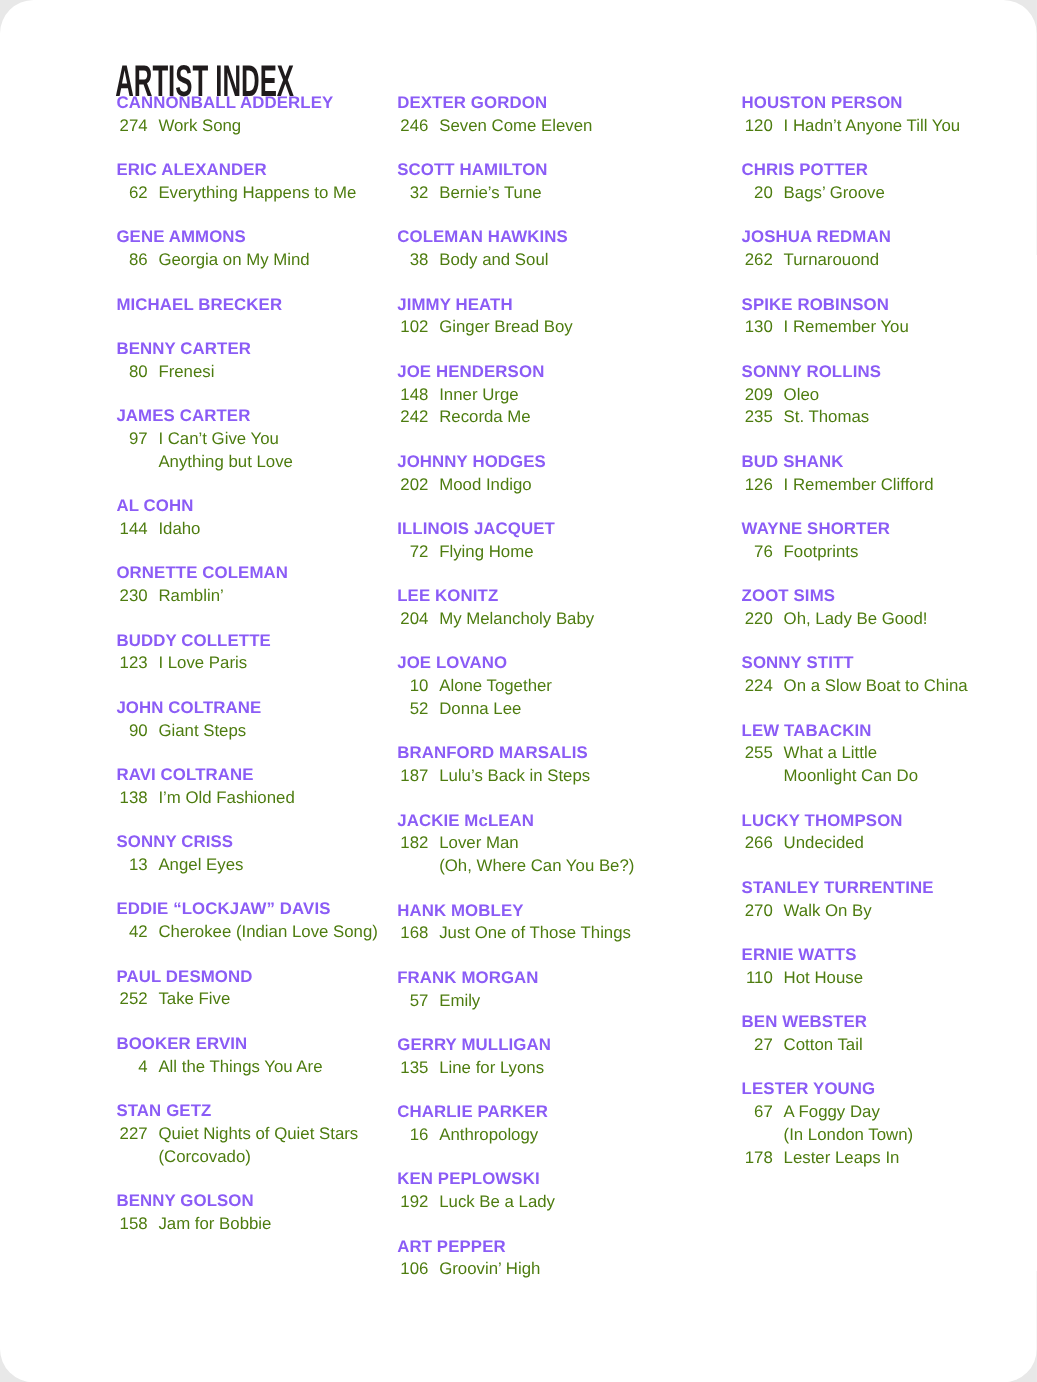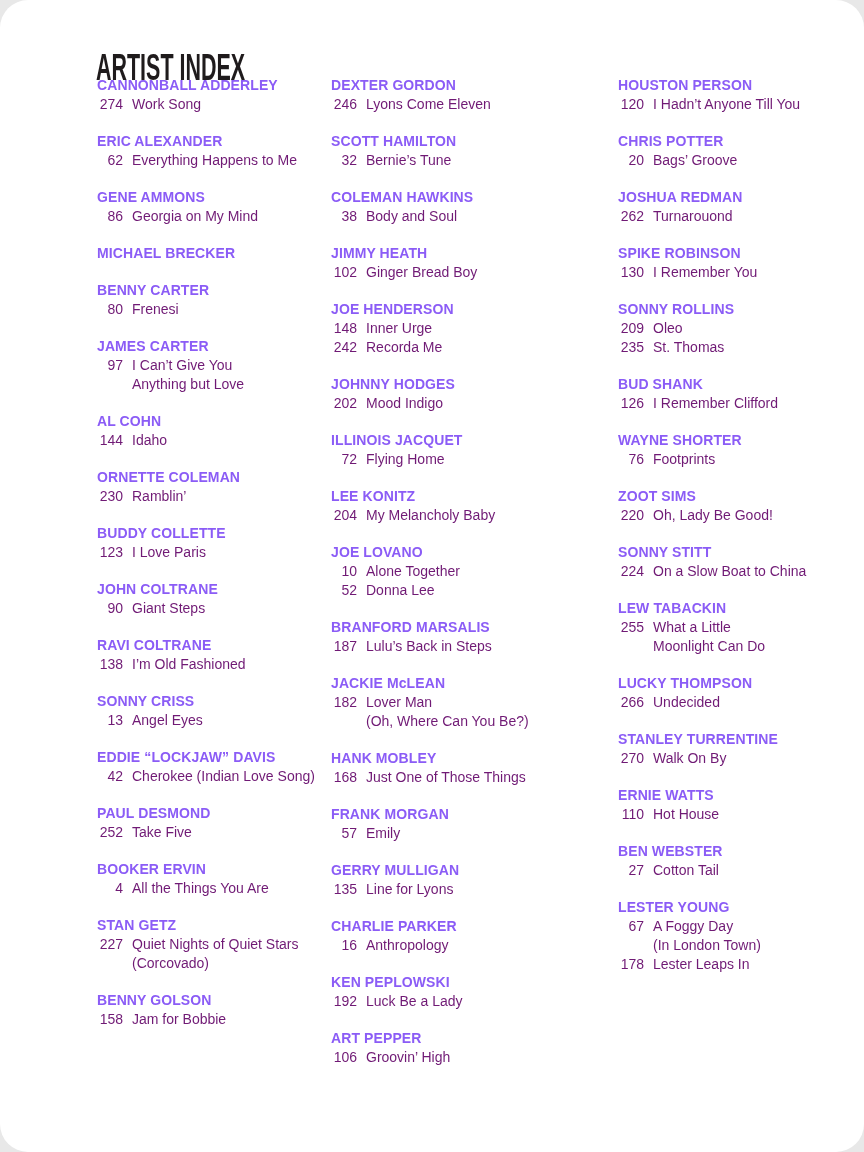--- a/index.html
+++ b/index.html
@@ -35,21 +35,21 @@
     font-size:14px;
     line-height:19px;
     letter-spacing:0.1px;
     color:#8b5cf6;
     white-space:nowrap;
   }
   .song-row {
     display:flex;
     font-size:14px;
     line-height:19px;
-    color:#701a75;
+    color:#4d7c0f;
   }
   .page-number {
     flex:0 0 26px;
     width:26px;
     text-align:right;
     margin-right:9px;
     white-space:nowrap;
   }
   .song-titles { white-space:nowrap; }
   .song-title-line { white-space:nowrap; }
@@ -210,21 +210,21 @@
             </div>
           </div>
         </div>
       </div>
       <div class="index-column col-1">
         <div class="index-entry">
           <div class="artist-name">DEXTER GORDON</div>
           <div class="song-row">
             <span class="page-number">246</span>
             <div class="song-titles">
-              <div class="song-title-line">Lyons Come Eleven</div>
+              <div class="song-title-line">Seven Come Eleven</div>
             </div>
           </div>
         </div>
         <div class="index-entry">
           <div class="artist-name">SCOTT HAMILTON</div>
           <div class="song-row">
             <span class="page-number">32</span>
             <div class="song-titles">
               <div class="song-title-line">Bernie’s Tune</div>
             </div>

